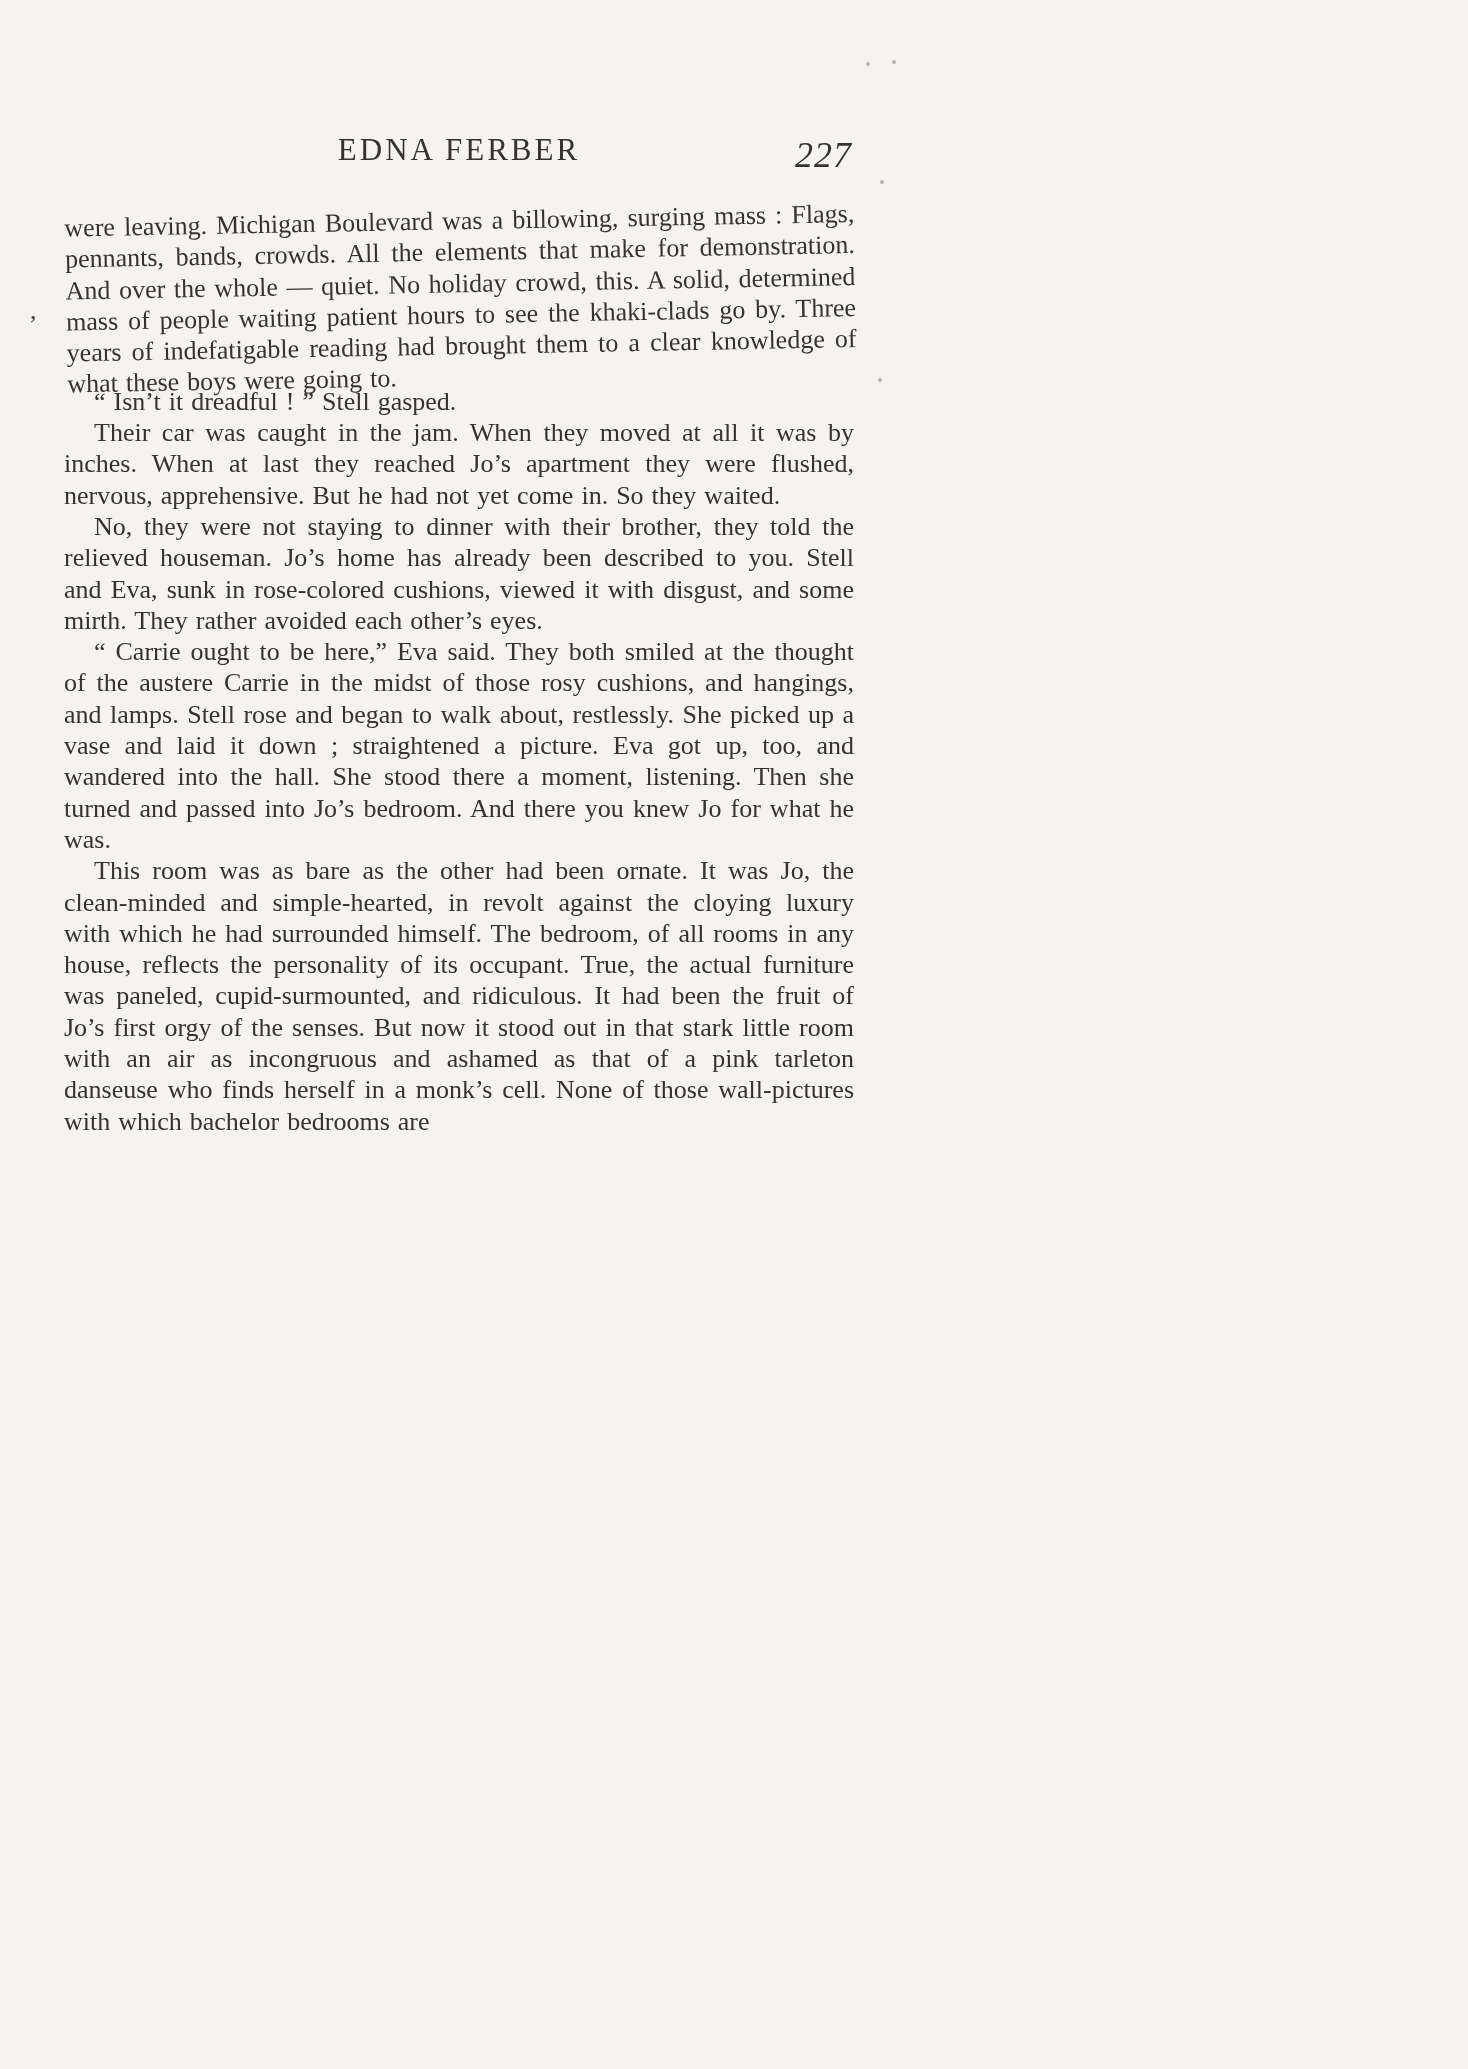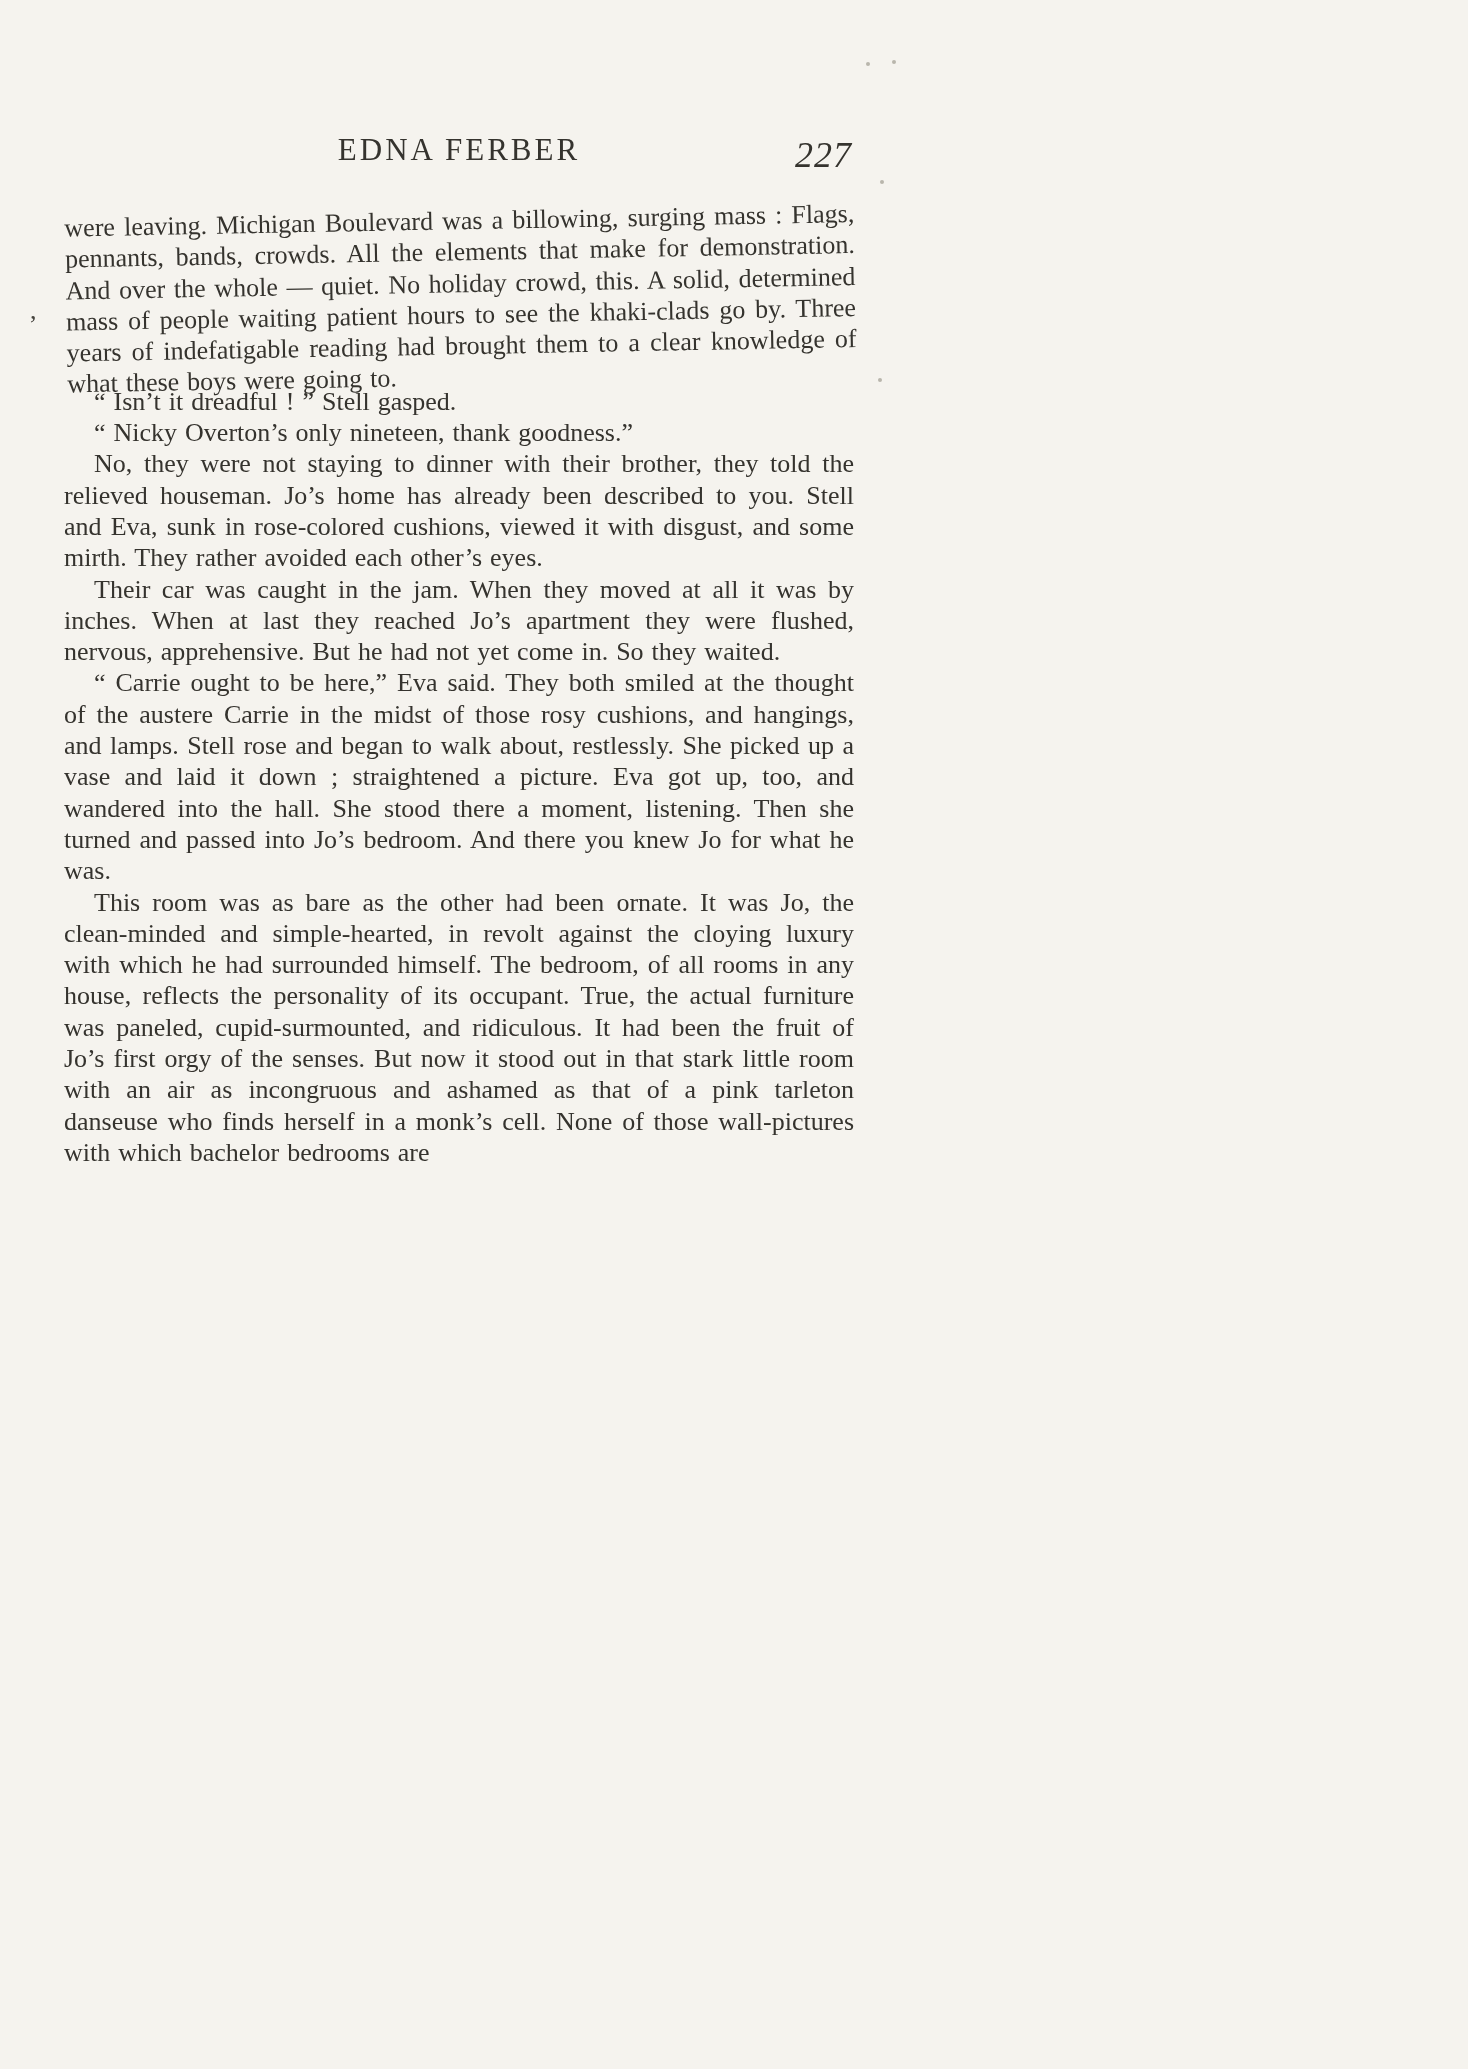--- a/index.html
+++ b/index.html
@@ -82,23 +82,22 @@
 <body>
 
 <header class="page-header">
   <span class="running-title">EDNA FERBER</span>
   <span class="page-number">227</span>
 </header>
 
 <main class="page-body">
   <p class="para first">were leaving.  Michigan Boulevard was a billowing, surging mass :  Flags, pennants, bands, crowds.  All the elements that make for demonstration.  And over the whole — quiet.  No holiday crowd, this.  A solid, determined mass of people waiting patient hours to see the khaki-clads go by.  Three years of indefatigable reading had brought them to a clear knowledge of what these boys were going to.</p>
   <p class="para">“ Isn’t it dreadful ! ” Stell gasped.</p>
-  <p class="para">“ Nicky Overton’s only nineteen, thank goodness.”</p>
+  <p class="para">Their car was caught in the jam.  When they moved at all it was by inches.  When at last they reached Jo’s apartment they were flushed, nervous, apprehensive. But he had not yet come in.  So they waited.</p>
   <p class="para">No, they were not staying to dinner with their brother, they told the relieved houseman.  Jo’s home has already been described to you.  Stell and Eva, sunk in rose-colored cushions, viewed it with disgust, and some mirth. They rather avoided each other’s eyes.</p>
-  <p class="para">Their car was caught in the jam.  When they moved at all it was by inches.  When at last they reached Jo’s apartment they were flushed, nervous, apprehensive. But he had not yet come in.  So they waited.</p>
   <p class="para">“ Carrie ought to be here,” Eva said.  They both smiled at the thought of the austere Carrie in the midst of those rosy cushions, and hangings, and lamps.  Stell rose and began to walk about, restlessly.  She picked up a vase and laid it down ; straightened a picture.  Eva got up, too, and wandered into the hall.  She stood there a moment, listening.  Then she turned and passed into Jo’s bedroom.  And there you knew Jo for what he was.</p>
   <p class="para">This room was as bare as the other had been ornate.  It was Jo, the clean-minded and simple-hearted, in revolt against the cloying luxury with which he had surrounded himself.  The bedroom, of all rooms in any house, reflects the personality of its occupant.  True, the actual furniture was paneled, cupid-surmounted, and ridiculous. It had been the fruit of Jo’s first orgy of the senses.  But now it stood out in that stark little room with an air as incongruous and ashamed as that of a pink tarleton danseuse who finds herself in a monk’s cell.  None of those wall-pictures with which bachelor bedrooms are</p>
 </main>
 
 <span class="stray-mark">,</span>
 <span class="speck s1"></span>
 <span class="speck s2"></span>
 <span class="speck s3"></span>
 <span class="speck s4"></span>
 

